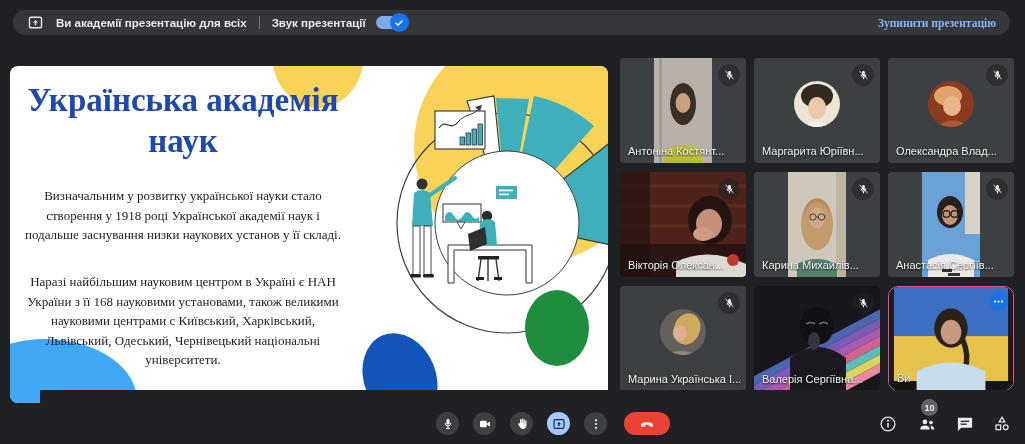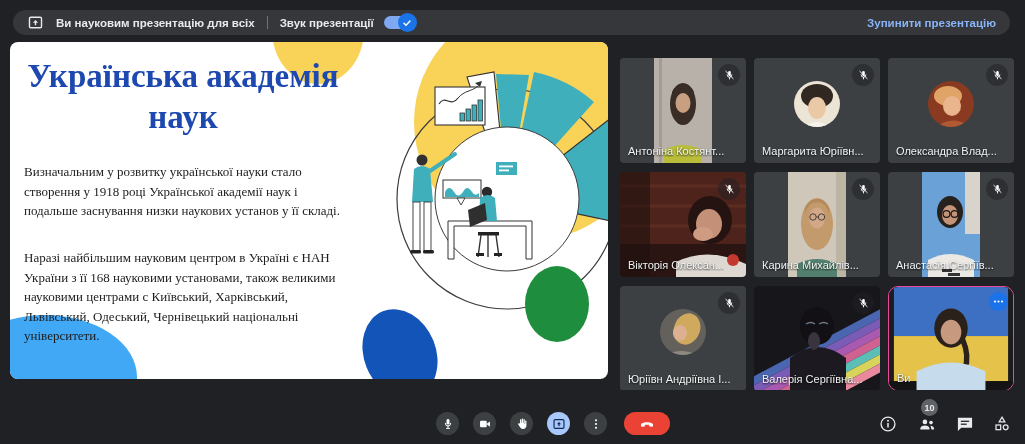--- a/index.html
+++ b/index.html
@@ -8,30 +8,30 @@
 
   
   .topbar{position:absolute;left:13px;top:10px;width:997px;height:25px;background:#35373a;
           border-radius:13px;display:flex;align-items:center;padding:0 14px;box-sizing:border-box;}
   .topbar .chipicon{width:17px;height:17px;margin-right:12px;flex:0 0 auto;}
   .topbar .tb-text{color:#e8eaed;font-size:11.5px;font-weight:bold;white-space:nowrap;}
   .topbar .divider{width:1px;height:13px;background:rgba(255,255,255,.3);margin:0 12px;}
   .toggle{position:relative;width:30px;height:13px;border-radius:7px;background:#7fa8f2;margin-left:10px;cursor:pointer;}
   .toggle .thumb{position:absolute;right:-3px;top:-3px;width:19px;height:19px;border-radius:50%;
                  background:#1a73e8;display:flex;align-items:center;justify-content:center;}
-  .stop-btn{margin-left:auto;color:#8ab4f8;font-size:11.5px;font-weight:bold;cursor:pointer;white-space:nowrap;}
+  .stop-btn{margin-left:auto;color:#8ab4f8;font-size:11.5px;font-weight:bold;cursor:pointer;white-space:nowrap;font-family:Liberation Serif, serif;}
 
   
-  .slide{position:absolute;left:10px;top:42px;width:598px;height:337px;background:#ffffff;
+  .slide{position:absolute;left:10px;top:66px;width:598px;height:337px;background:#ffffff;
          border-radius:8px;overflow:hidden;}
   .slide-art{position:absolute;left:0;top:0;width:598px;height:337px;}
   .slide-title{position:absolute;left:8px;top:14px;width:330px;text-align:center;
                font-family:"Liberation Serif",serif;font-weight:bold;font-size:33px;line-height:1.23;
                color:#1d48b0;}
-  .slide-p{position:absolute;left:14px;width:318px;text-align:left;
+  .slide-p{position:absolute;left:14px;width:318px;text-align:center;
            font-family:"Liberation Serif",serif;font-size:13px;line-height:1.5;color:#1d1d1d;}
   .slide-p.p1{top:120px;}
   .slide-p.p2{top:206px;}
 
   
   .grid{position:absolute;left:620px;top:58px;width:394px;height:333px;display:grid;
         grid-template-columns:repeat(3,126px);grid-auto-rows:105px;gap:9px 8px;}
   .tile{position:relative;background:#3c4043;border-radius:4px;overflow:hidden;cursor:pointer;box-sizing:border-box;}
   .tile svg.vid{position:absolute;inset:0;width:100%;height:100%;}
   .tile svg.strip{left:50%;width:58px;transform:translateX(-50%);}
@@ -63,21 +63,21 @@
 </head>
 <body>
 
 <div class="app">
 
   <div class="topbar">
     <svg class="chipicon" viewBox="0 0 24 24">
       <rect x="3.5" y="4.5" width="17" height="15" rx="2" fill="none" stroke="#e8eaed" stroke-width="2"></rect>
       <path d="M11 16h2v-3.6h2.6L12 8.6l-3.6 3.8H11z" fill="#e8eaed"></path>
     </svg>
-    <span class="tb-text">Ви науковим презентацію для всіх</span>
+    <span class="tb-text">Ви академії презентацію для всіх</span>
     <div class="divider"></div>
     <span class="tb-text">Звук презентації</span>
     <div class="toggle">
       <div class="thumb">
         <svg width="12" height="12" viewBox="0 0 18 18">
           <path d="M4.5 9.5l3 3 6-6.5" fill="none" stroke="#fff" stroke-width="2.2" stroke-linecap="round" stroke-linejoin="round"></path>
         </svg>
       </div>
     </div>
     <span class="stop-btn">Зупинити презентацію</span>
@@ -279,21 +279,21 @@
           <path d="M6 46 Q20 38 38 46 Z" fill="#8d8880"></path>
         </svg>
       </div>
       <div class="micoff">
         <svg viewBox="0 0 24 24">
             <path d="M12 3.8a2.4 2.4 0 0 1 2.4 2.4v4.2a2.4 2.4 0 0 1-4.8 0V6.2A2.4 2.4 0 0 1 12 3.8z" fill="#fff"></path>
             <path d="M7.6 10.8a4.4 4.4 0 0 0 8.8 0M12 15.4V18.4" fill="none" stroke="#fff" stroke-width="1.7" stroke-linecap="round"></path>
             <path d="M5.3 4.3l13.4 13.4" stroke="#fff" stroke-width="1.8" stroke-linecap="round"></path>
           </svg>
       </div>
-      <div class="pname">Юріївн Андріївна І...</div>
+      <div class="pname">Марина Українська І...</div>
     </div>
 
     <div class="tile">
       <svg class="vid" viewBox="0 0 126 105" preserveAspectRatio="none">
         <rect width="126" height="105" fill="#17161b"></rect>
         <g transform="rotate(-28 63 85)">
           <rect x="-20" y="60" width="170" height="8" fill="#4a66b0"></rect>
           <rect x="-20" y="68" width="170" height="8" fill="#7a5bb5"></rect>
           <rect x="-20" y="76" width="170" height="8" fill="#a85ab0"></rect>
           <rect x="-20" y="84" width="170" height="8" fill="#d06292"></rect>

